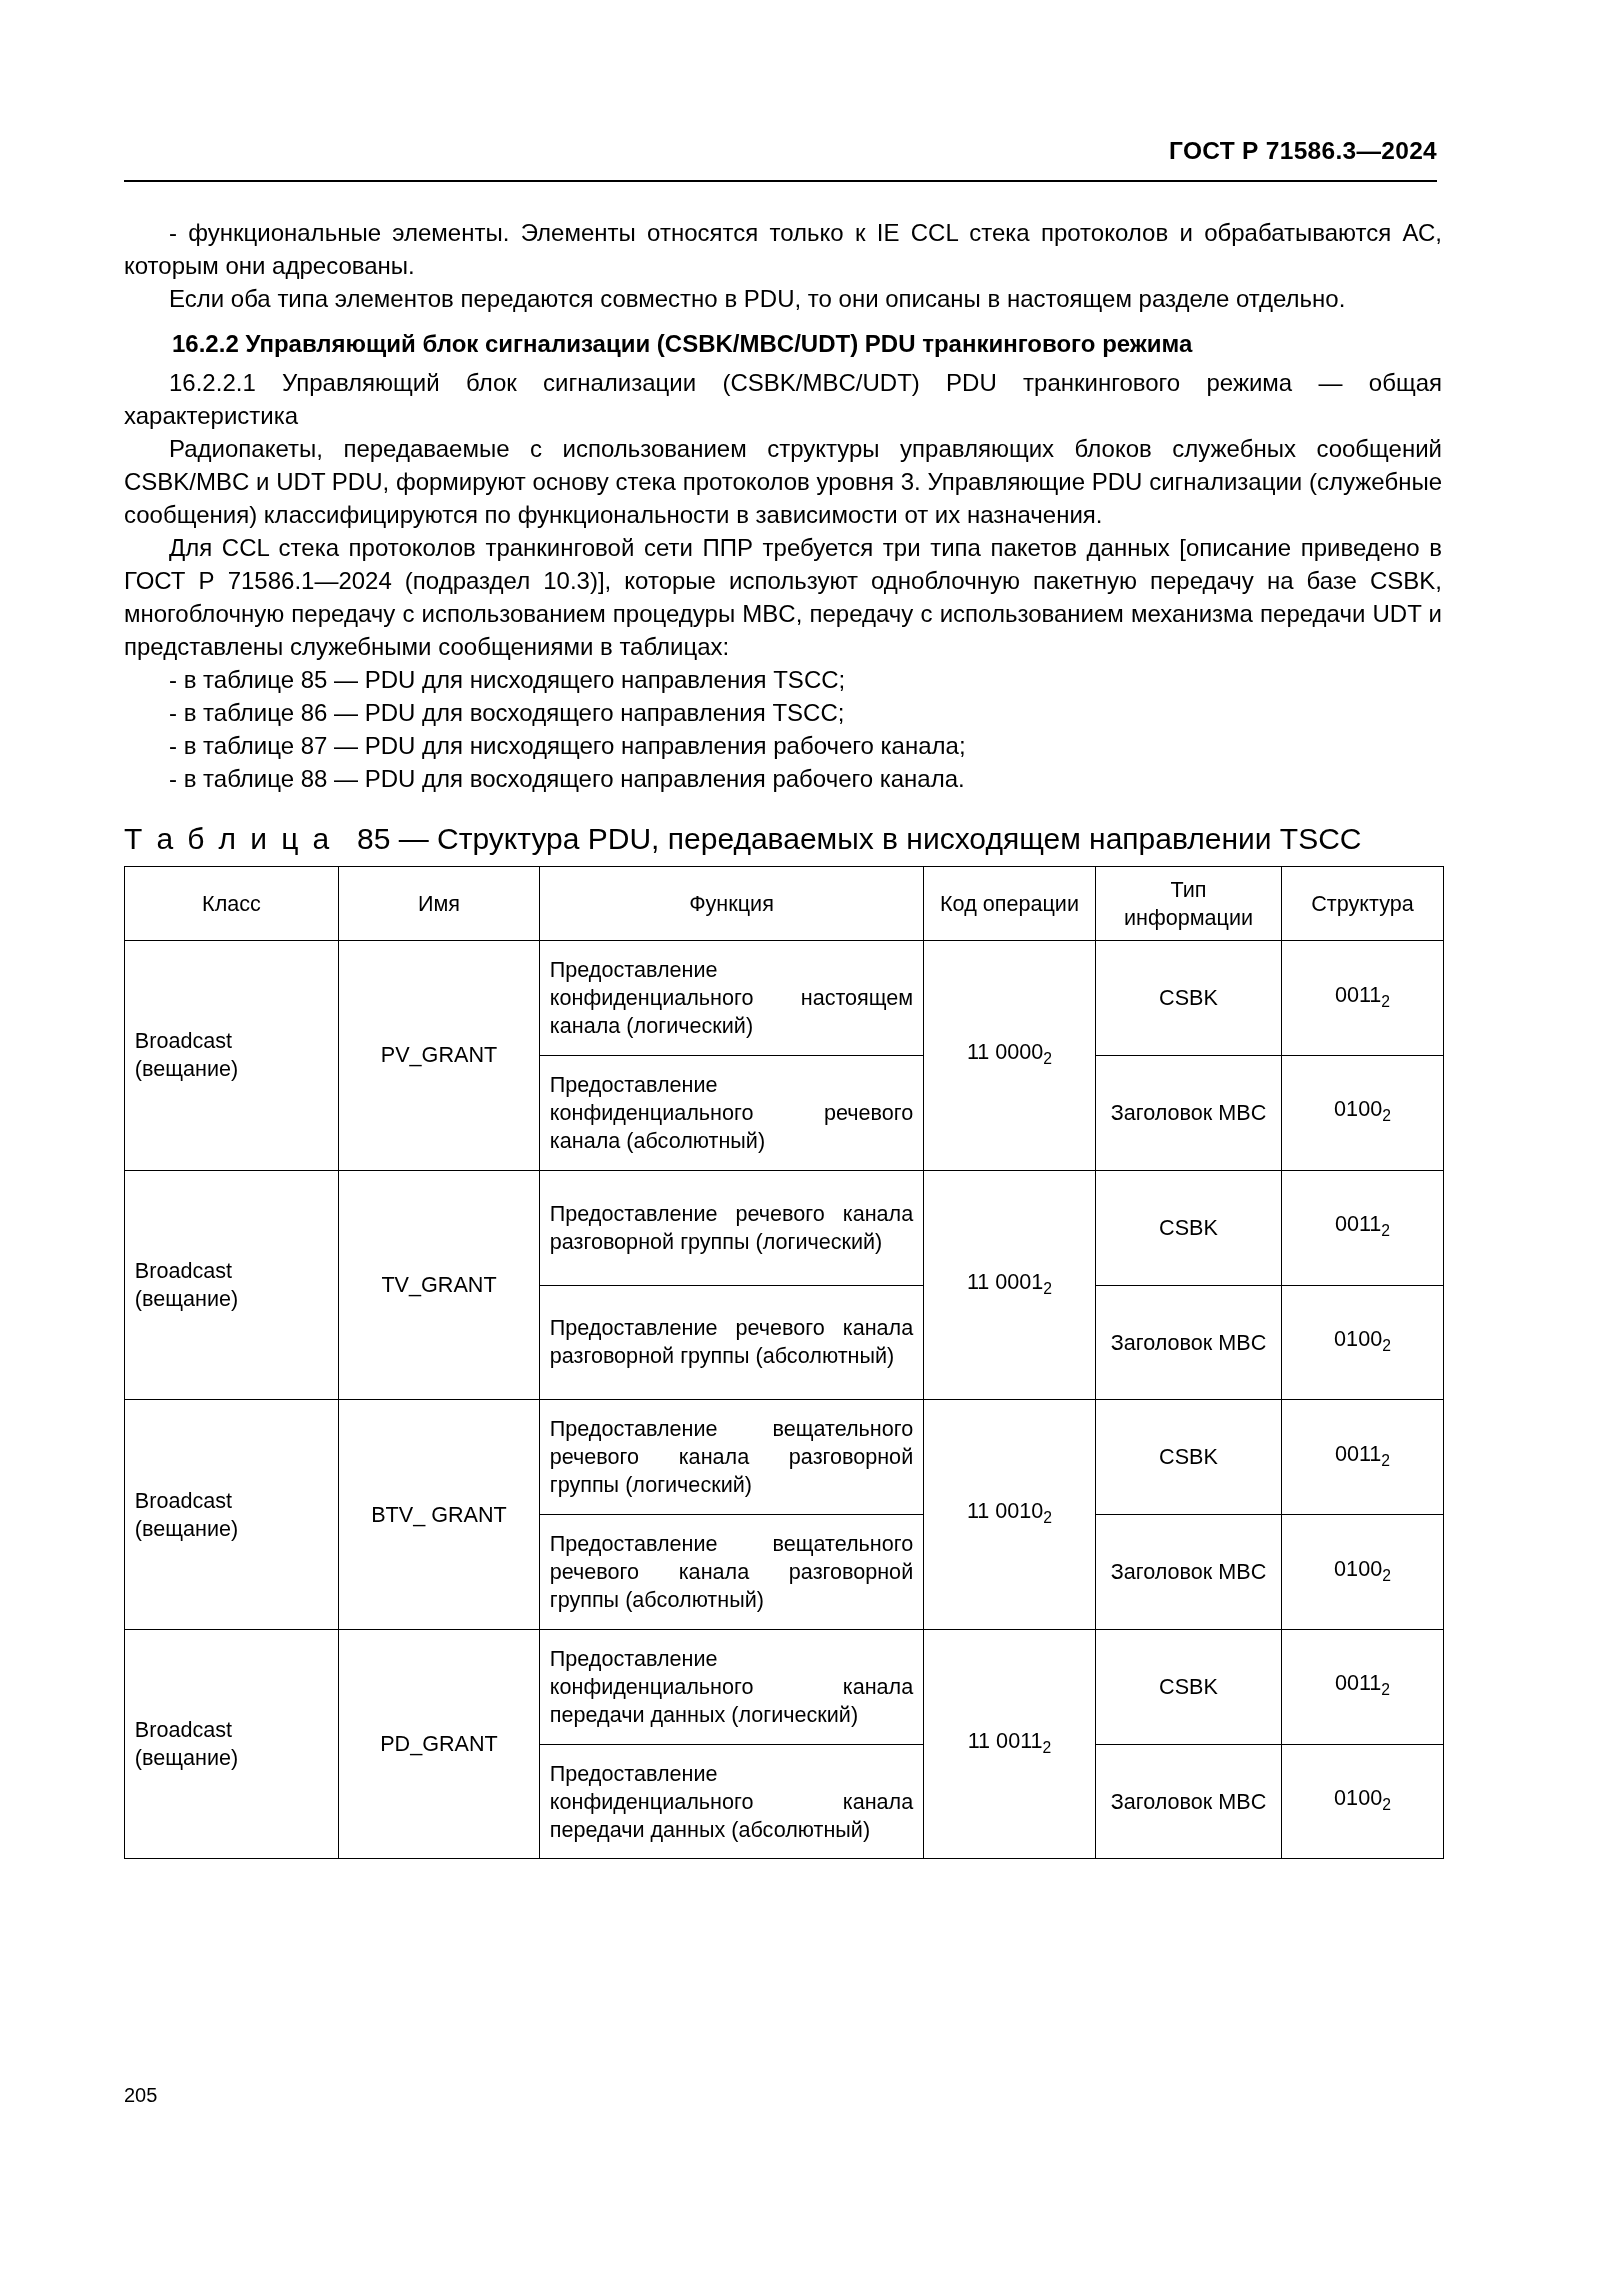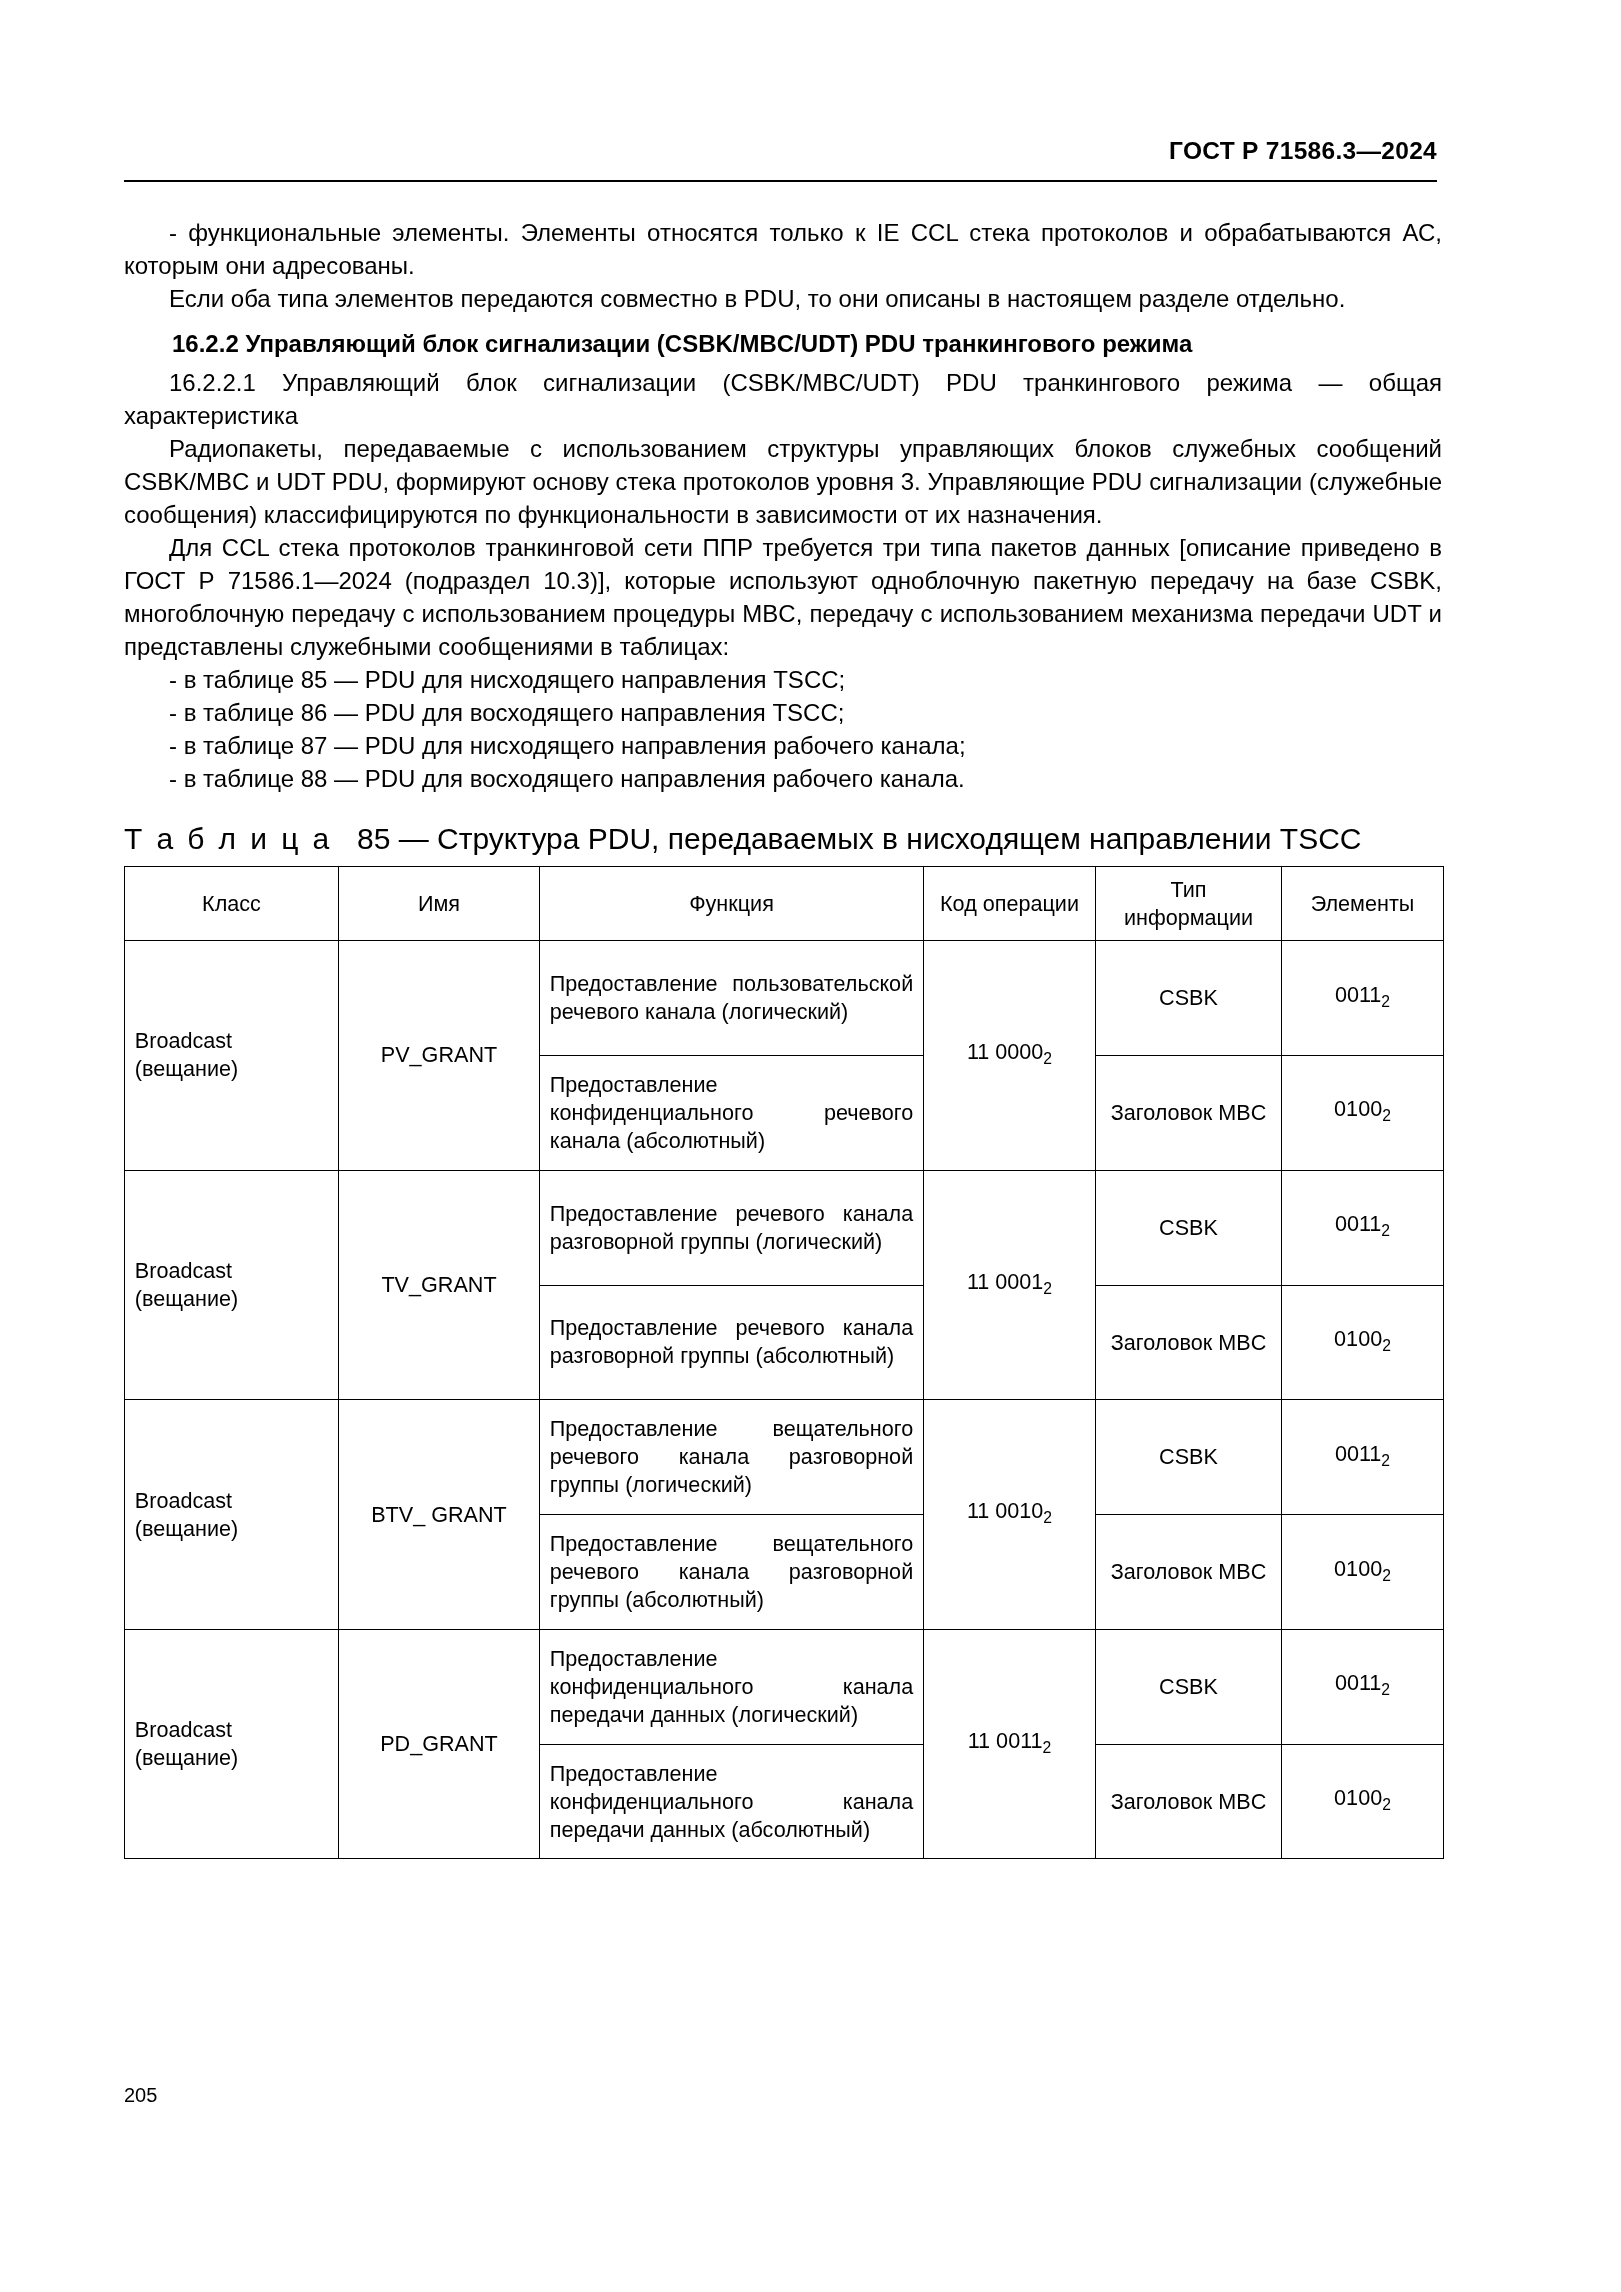--- a/index.html
+++ b/index.html
@@ -171,29 +171,29 @@
         <col style="width:186px">
         <col style="width:162px">
       </colgroup>
       <thead>
         <tr>
           <th>Класс</th>
           <th>Имя</th>
           <th>Функция</th>
           <th>Код операции</th>
           <th>Тип информации</th>
-          <th>Элементы</th>
+          <th>Структура</th>
         </tr>
       </thead>
       <tbody>
 
         <tr>
           <td class="cls" rowspan="2">Broadcast (вещание)</td>
           <td class="nm" rowspan="2">PV_GRANT</td>
-          <td class="fn">Предоставление пользовательской речевого канала (логический)</td>
+          <td class="fn">Предоставление конфиденциального настоящем канала (логический)</td>
           <td class="op" rowspan="2"><span>11 0000</span><sub>2</sub></td>
           <td class="ti">CSBK</td>
           <td class="val"><span>0011</span><sub>2</sub></td>
         </tr>
         <tr>
           <td class="fn">Предоставление конфиденциального речевого канала (абсолютный)</td>
           <td class="ti">Заголовок MBC</td>
           <td class="val"><span>0100</span><sub>2</sub></td>
         </tr>
 

